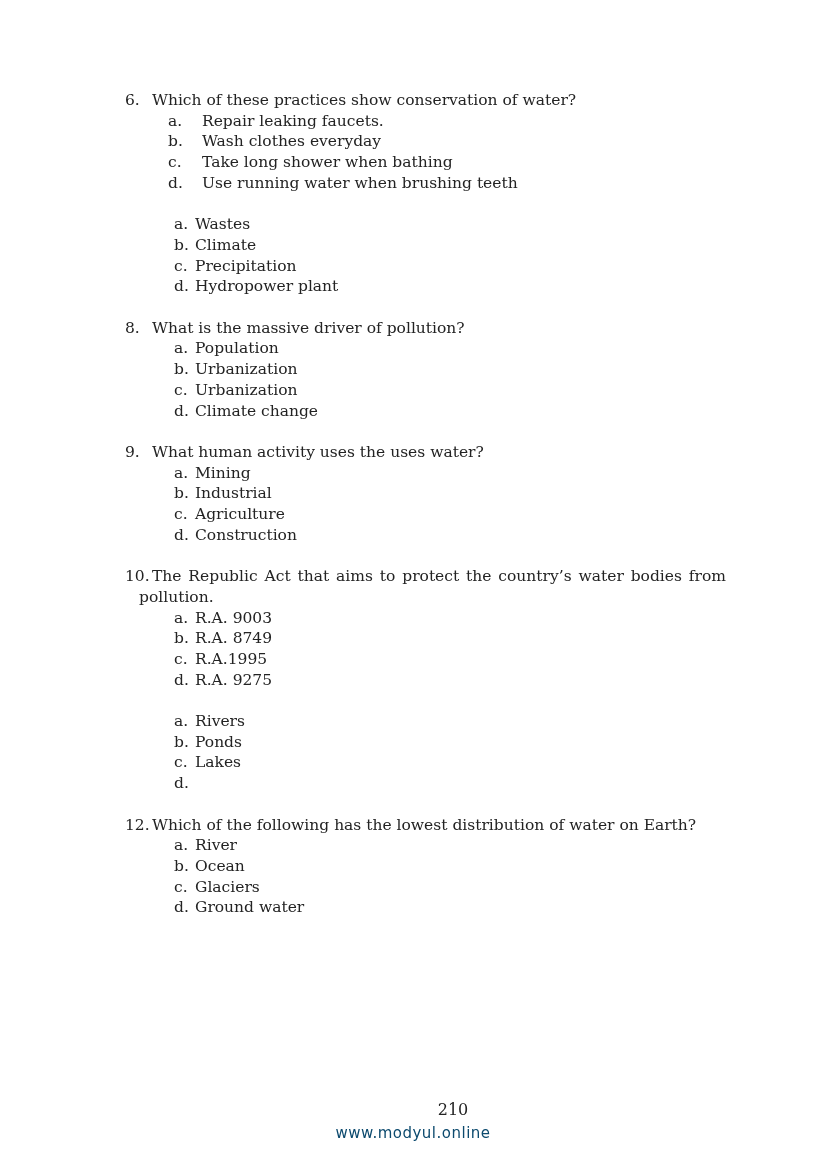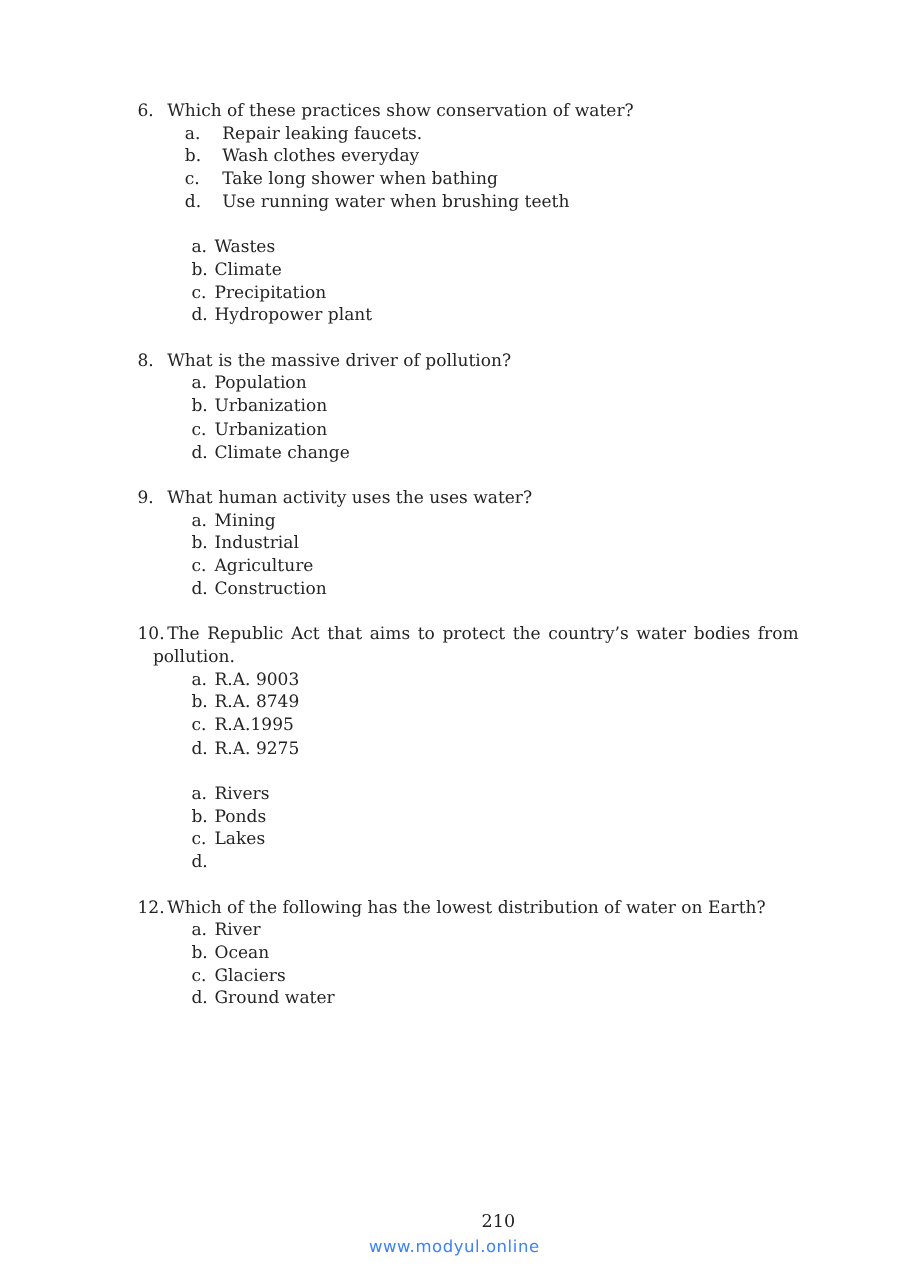--- a/index.html
+++ b/index.html
@@ -71,21 +71,21 @@
   .watermark {
     position: absolute;
     top: 1123px;
     left: 0;
     width: 100%;
     text-align: center;
     font-family: "DejaVu Sans", sans-serif;
     font-size: 15px;
     line-height: 20px;
     letter-spacing: 0.5px;
-    color: #3b82f6;
+    color: #0c4a6e;
   }
 </style>
 </head>
 <body>
 
 <main class="content">
 
   <section class="question">
     <p class="qheader">
       <span class="qnum">6.</span><span>Which of these practices show conservation of water?</span>

